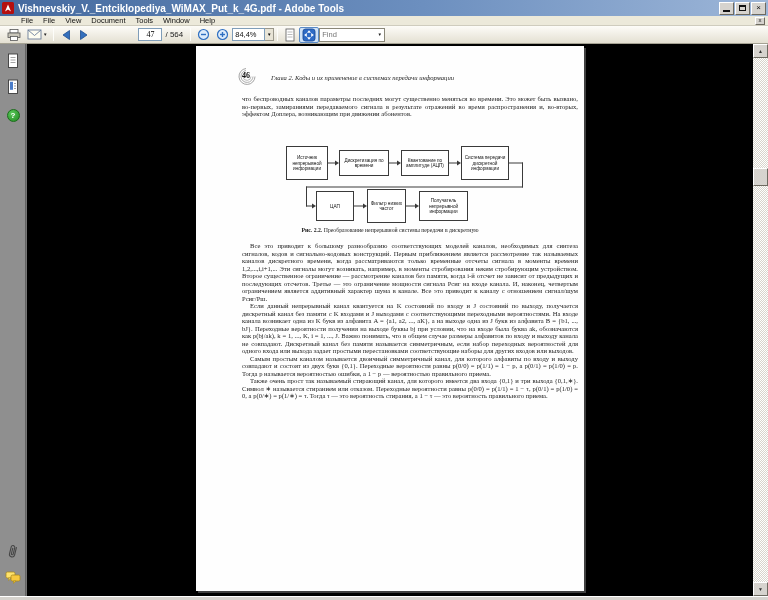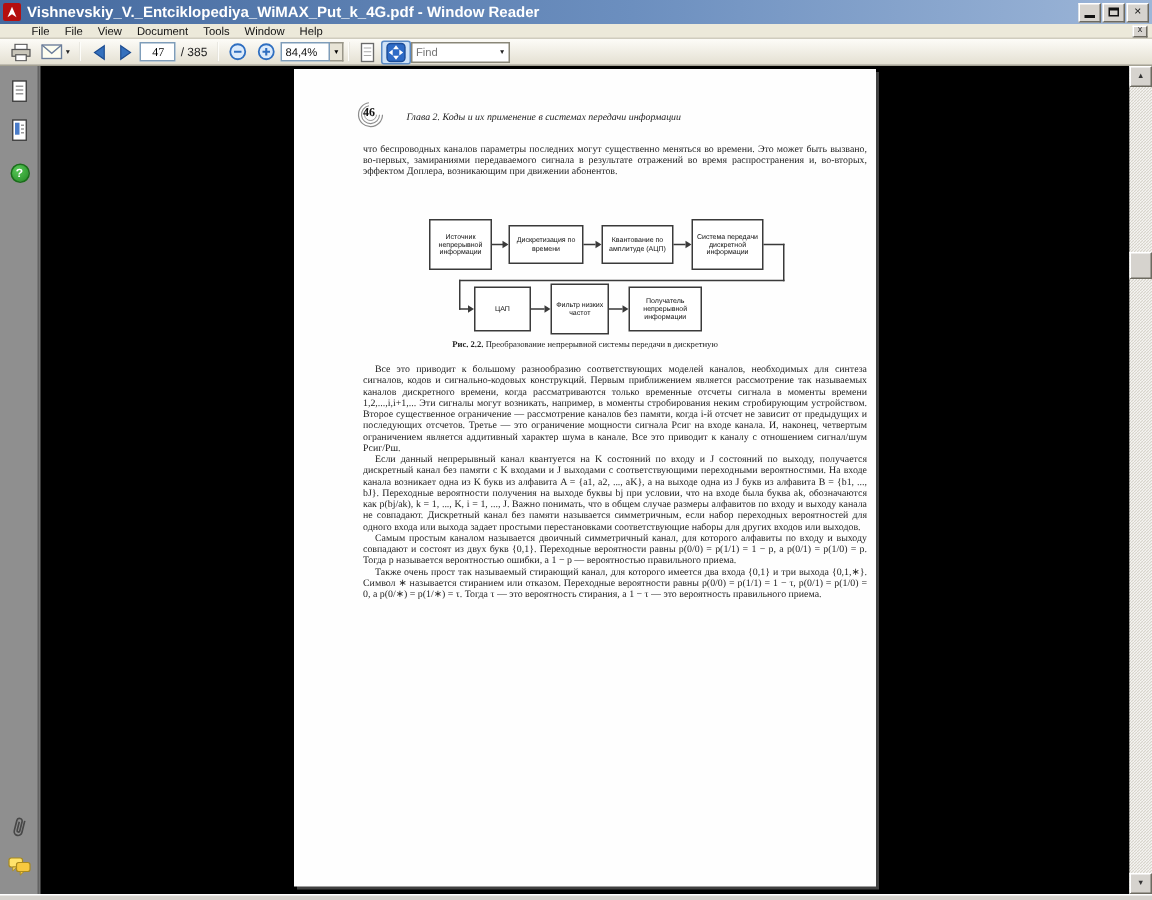--- a/index.html
+++ b/index.html
@@ -28,21 +28,21 @@
     text-align:center; color:#222; }
 
   .toolbar { position:absolute; left:0; top:26px; right:0; height:18px;
     background:linear-gradient(#fdfcf8,#e4e0d2); border-bottom:1px solid #a5a293;
     display:flex; align-items:center; padding:0 4px; }
   .tb-btn { height:16px; display:flex; align-items:center; justify-content:center;
     padding:0 2px; border:1px solid transparent; }
   .tb-caret { font-size:4.5px; color:#222; margin-left:1px; }
   .tb-sep { width:1px; height:13px; background:#b3b0a1; border-right:1px solid #fdfdfa; margin:0 3px; }
   .page-input { width:24px; height:13px; font-size:8px; text-align:center;
-    border:1px solid #7f9db9; background:#fff; font-family:Liberation Serif, serif; }
+    border:1px solid #7f9db9; background:#fff; font-family:Liberation Serif, serif;margin-left:45px; }
   .page-total { font-size:8px; color:#222; margin:0 4px 0 3px; white-space:nowrap; }
   .zoom-combo { display:flex; align-items:center; height:13px; }
   .zoom-field { width:33px; height:13px; border:1px solid #7f9db9; background:#fff;
     font-size:7.5px; line-height:11px; padding:0 2px; color:#111; }
   .zoom-drop { width:9px; height:13px; background:#e8e4d6; border:1px solid #9a978a;
     border-left:none; font-size:4.5px; display:flex; align-items:center; justify-content:center; }
   .layout-sel { background:#cfe2f7; border:1px solid #5a8ac5; border-radius:2px; }
   .find-box { display:flex; align-items:center; width:66px; height:14px; background:#fff;
     border:1px solid #8a8778; margin-left:0; }
   .find-input { flex:1; min-width:0; border:none; outline:none; font-size:7.5px; padding:0 2px;
@@ -105,21 +105,21 @@
 </head>
 <body>
 
 <div>
 
   <div class="titlebar">
     <svg class="app-icon" viewBox="0 0 12 12">
       <rect x="0" y="0" width="12" height="12" rx="1.5" fill="#b40f0f"></rect>
       <path d="M3 9.5 L6 2.5 L9 9.5 L6 7.5 Z" fill="#ffffff"></path>
     </svg>
-    <span class="title-text">Vishnevskiy_V._Entciklopediya_WiMAX_Put_k_4G.pdf - Window Reader</span>
+    <span class="title-text">Vishnevskiy_V._Entciklopediya_WiMAX_Put_k_4G.pdf - Adobe Tools</span>
     <span class="win-btns">
       <span class="win-btn">
           <span class="glyph-min"></span>
         </span>
       <span class="win-btn">
           <span class="glyph-restore"></span>
         </span>
       <span class="win-btn">×</span>
     </span>
   </div>
@@ -155,21 +155,21 @@
       <svg width="12" height="12" viewBox="0 0 12 12">
         <path d="M9.5 1.5 L3 6 L9.5 10.5 Z" fill="#3470bd" stroke="#1c4c91" stroke-width="0.8"></path>
       </svg>
     </span>
     <span class="tb-btn">
       <svg width="12" height="12" viewBox="0 0 12 12">
         <path d="M2.5 1.5 L9 6 L2.5 10.5 Z" fill="#3470bd" stroke="#1c4c91" stroke-width="0.8"></path>
       </svg>
     </span>
     <input class="page-input" value="47" style="">
-    <span class="page-total">/ 385</span>
+    <span class="page-total">/ 564</span>
     <span class="tb-sep"></span>
     <span class="tb-btn">
       <svg width="13" height="13" viewBox="0 0 13 13">
         <circle cx="6.5" cy="6.5" r="5" fill="#dcebfb" stroke="#2f6fc1" stroke-width="1.2"></circle>
         <line x1="4" y1="6.5" x2="9" y2="6.5" stroke="#2f6fc1" stroke-width="1.4"></line>
       </svg>
     </span>
     <span class="tb-btn">
       <svg width="13" height="13" viewBox="0 0 13 13">
         <circle cx="6.5" cy="6.5" r="5" fill="#dcebfb" stroke="#2f6fc1" stroke-width="1.2"></circle>

